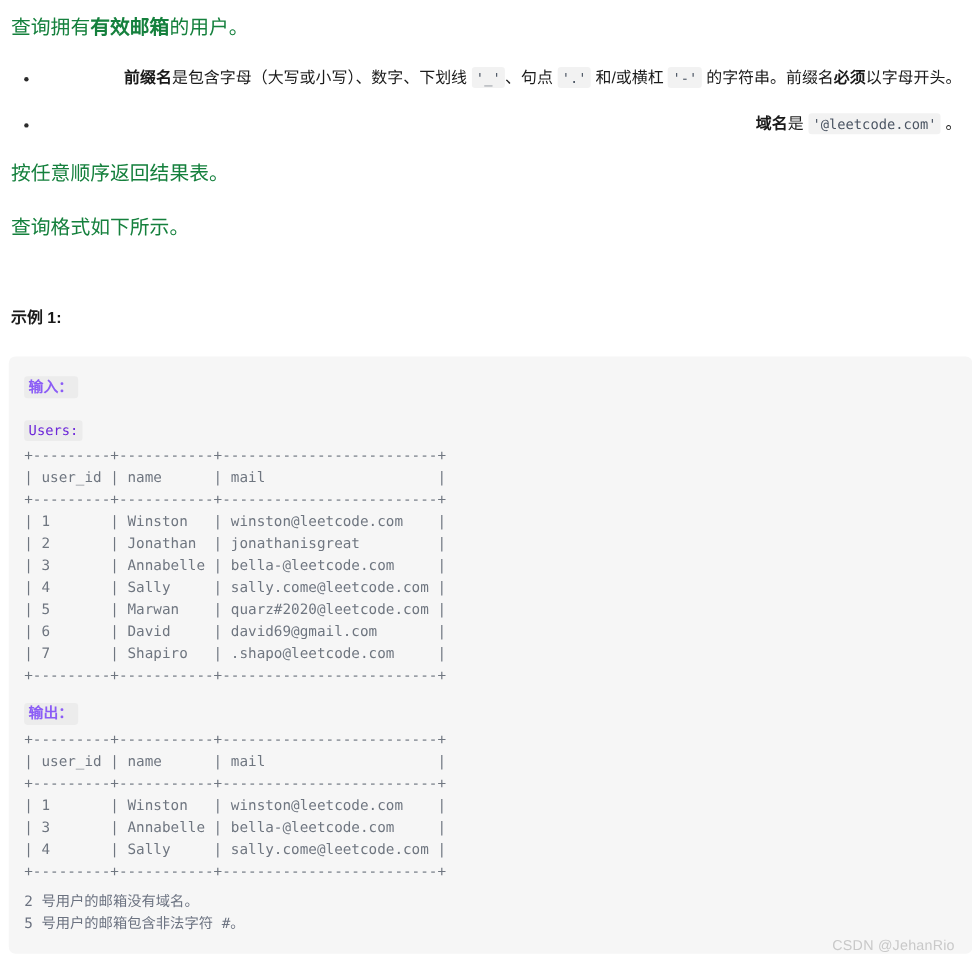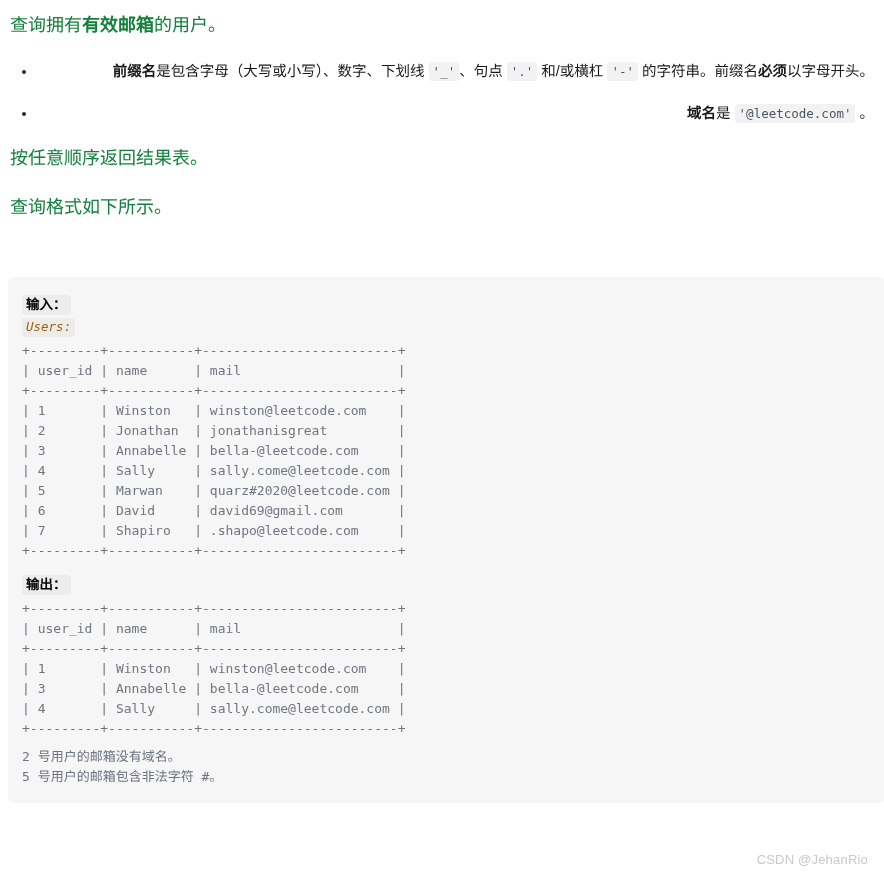--- a/index.html
+++ b/index.html
@@ -78,39 +78,38 @@
     padding: 18px 0 16px 0;
     width: 876px;
     box-sizing: border-box;
   }
 
   .cb-inner { padding-left: 14px; }
 
   .cb-label {
     font-size: 13.5px;
     font-weight: bold;
-    color: #000000;
+    color: #8b5cf6;
     background: #ececec;
     border-radius: 3px;
     padding: 1px 4px;
     display: inline-block;
     line-height: 1.35;
   }
 
   .cb-sub {
     font-family: "DejaVu Sans Mono", "Liberation Mono", monospace;
     font-size: 12.5px;
-    color: #a16207;
+    color: #6d28d9;
     background: #ececec;
     border-radius: 3px;
     padding: 1px 4px;
     display: inline-block;
-    margin-top: 3px;
+    margin-top: 20px;
     line-height: 1.35;
-    font-style: italic;
   }
 
   pre.ascii {
     font-family: "DejaVu Sans Mono", "Liberation Mono", monospace;
     font-size: 13px;
     line-height: 20px;
     margin: 4px 0 0 0;
     color: #6f7680;
     white-space: pre;
     letter-spacing: 0px;
@@ -156,20 +155,21 @@
   <ul class="rules">
     <li><b>前缀名</b><span>是包含字母（大写或小写）、数字、下划线 </span><code class="inline">'_'</code><span>、句点 </span><code class="inline">'.'</code><span> 和/或横杠 </span><code class="inline">'-'</code><span> 的字符串。前缀名</span><b>必须</b><span>以字母开头。</span></li>
     <li><b>域名</b><span>是 </span><code class="inline">'@leetcode.com'</code><span> 。</span></li>
   </ul>
 
   <p class="para">按任意顺序返回结果表。</p>
   <p class="para">查询格式如下所示。</p>
 
   <div style="height:34px"></div>
 
+  <h3 class="example-title">示例 1:</h3>
 </div>
 
 <div class="codeblock">
   <div class="cb-inner">
 
     <div>
       <span class="cb-label">输入：</span>
       <div><span class="cb-sub">Users:</span></div>
       <pre class="ascii">+---------+-----------+-------------------------+
 | user_id | name      | mail                    |

